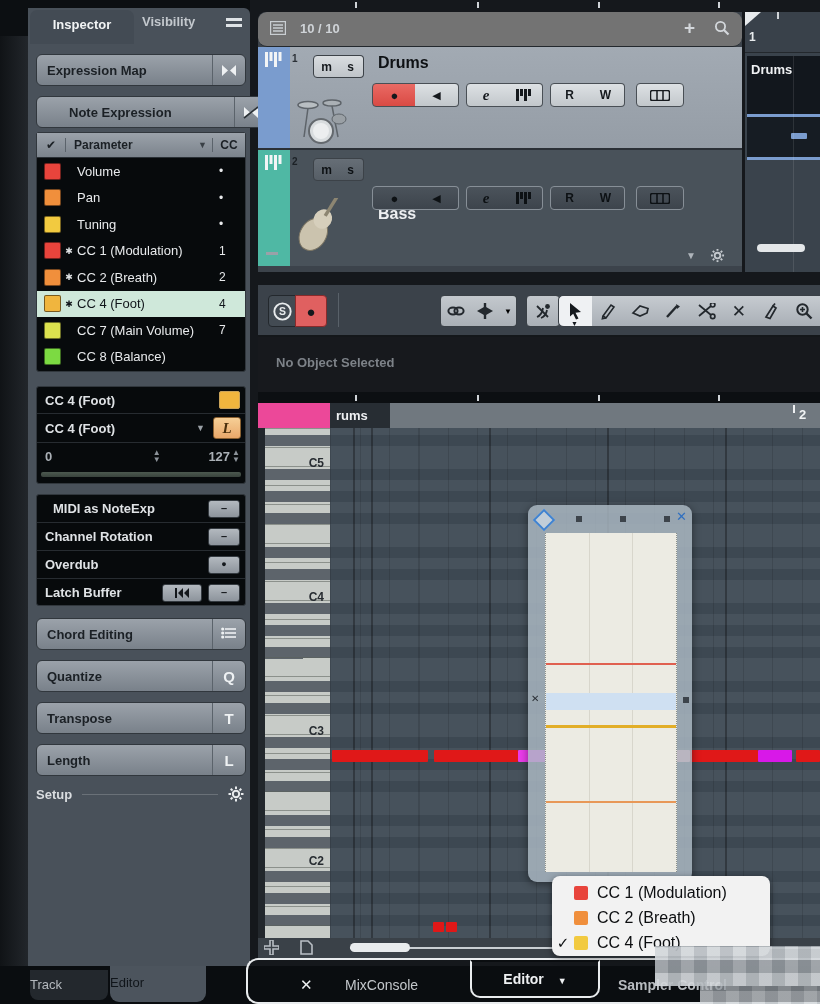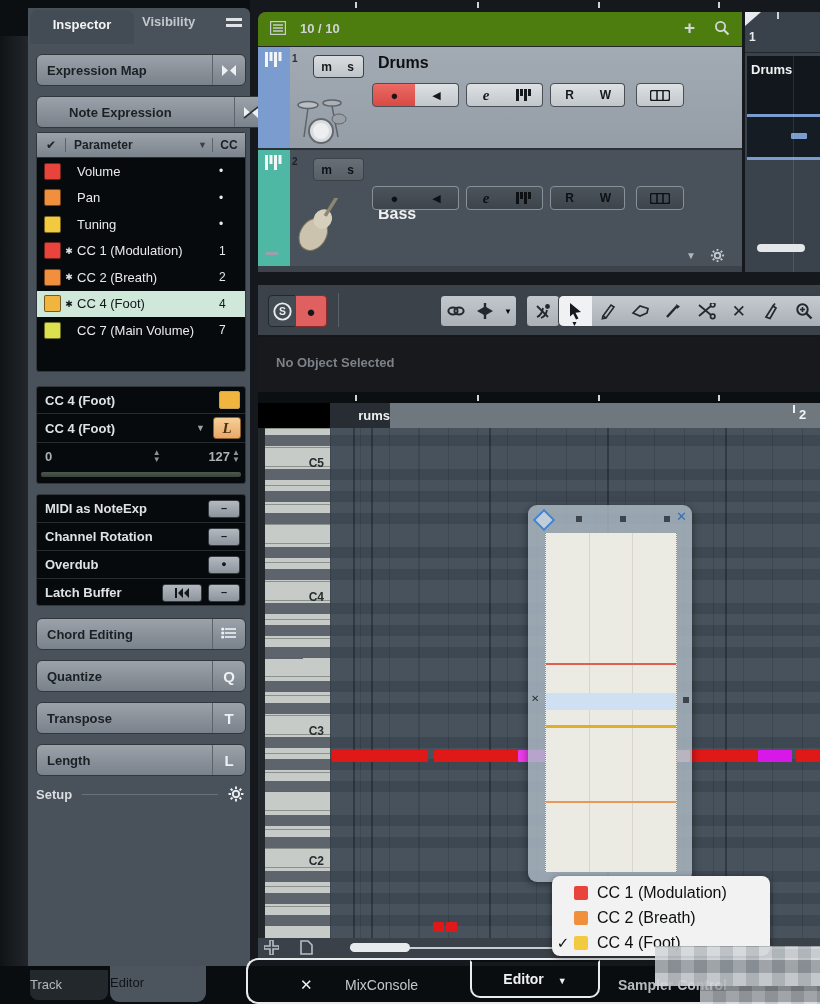--- a/index.html
+++ b/index.html
@@ -155,20 +155,26 @@
       <span class="star" style="color:#10151a;">✱</span>
       <span class="pname">CC 4  (Foot)</span>
       <span class="pcc">4</span>
     </div>
     <div class="prow">
       <span class="sw" style="background: rgb(220, 226, 78);"></span>
       <span class="star"></span>
       <span class="pname">CC 7  (Main Volume)</span>
       <span class="pcc">7</span>
     </div>
+    <div class="prow">
+      <span class="sw" style="background: rgb(124, 218, 66);"></span>
+      <span class="star"></span>
+      <span class="pname">CC 8  (Balance)</span>
+      <span class="pcc"></span>
+    </div>
   </div>
 
   <div class="abs blackbox" style="left:36px;top:386px;width:208px;height:96px;">
     <div class="vrow" style="height:26px;">
       <span style="padding-left:8px;flex:1;">CC 4  (Foot)</span>
       <span style="width: 19px; height: 16px; border-radius: 2px; border: 1px solid rgb(201, 163, 90); margin-right: 5px; background: rgb(240, 181, 62);"></span>
     </div>
     <div class="vrow" style="height:28px;">
       <span style="padding-left:8px;flex:1;">CC 4  (Foot)</span>
       <span style="color:#9aa0a6;font-size:9px;margin-right:8px;">▼</span>
@@ -178,21 +184,21 @@
       <span style="padding-left:8px;width:60px;">0</span>
       <span style="flex:1;text-align:center;color:#8c939a;font-size:8px;line-height:.9;">▲<br>▼</span>
       <span>127</span>
       <span style="color:#8c939a;font-size:8px;line-height:.9;margin:0 5px 0 2px;">▲<br>▼</span>
     </div>
     <div style="margin:3px 4px;height:5px;background:linear-gradient(#4c584f,#39433d);border-radius:2px;"></div>
   </div>
 
   <div class="abs blackbox" style="left:36px;top:494px;width:208px;height:110px;">
     <div class="vrow" style="height:27px;">
-      <span style="padding-left:8px;flex:1;">MIDI as NoteExp</span>
+      <span style="padding-left:16px;flex:1;">MIDI as NoteExp</span>
       <span class="minibtn" style="margin-right:5px;">–</span>
     </div>
     <div class="vrow" style="height:27px;">
       <span style="padding-left:8px;flex:1;">Channel Rotation</span>
       <span class="minibtn" style="margin-right:5px;">–</span>
     </div>
     <div class="vrow" style="height:27px;">
       <span style="padding-left:8px;flex:1;">Overdub</span>
       <span class="minibtn" style="margin-right:5px;font-size:9px;">●</span>
     </div>
@@ -253,21 +259,21 @@
             <line x1="11.5" y1="11.5" x2="13.3" y2="13.3"></line>
             <line x1="2.7" y1="13.3" x2="4.5" y2="11.5"></line>
             <line x1="11.5" y1="4.5" x2="13.3" y2="2.7"></line>
           </g>
         </svg>
     </span>
   </div>
 
   <div class="abs tracklist">
 
-    <div class="abs" style="left:0;top:0;width:484px;height:34px;background:#4d7c0f;border-bottom:1px solid #23282d;">
+    <div class="abs" style="left:0;top:0;width:484px;height:34px;background:#737373;border-bottom:1px solid #23282d;border-radius:9px;">
       <span class="abs" style="left:12px;top:9px;">
         <svg width="16" height="14" viewBox="0 0 16 14">
             <rect x="0.5" y="0.5" width="15" height="13" fill="none" stroke="#c9ced2" stroke-width="1.4"></rect>
             <line x1="3" y1="4" x2="13" y2="4" stroke="#c9ced2" stroke-width="1.4"></line>
             <line x1="3" y1="7" x2="13" y2="7" stroke="#c9ced2" stroke-width="1.4"></line>
             <line x1="3" y1="10" x2="13" y2="10" stroke="#c9ced2" stroke-width="1.4"></line>
           </svg>
       </span>
       <span class="abs" style="left:42px;top:9px;color:#cfd3d7;font-weight:bold;font-size:13px;">10 / 10</span>
       <span class="abs" style="left:426px;top:5px;color:#d3d7db;font-size:19px;font-weight:bold;">+</span>
@@ -531,21 +537,21 @@
       <span class="abs" style="left:18px;top:18px;color:#7d8288;font-weight:bold;font-size:13px;">No Object Selected</span>
     </div>
 
     <div class="abs" style="left:0;top:107px;width:562px;height:11px;background:#0c0f12;">
       <span class="abs" style="left:97px;top:3px;width:2px;height:6px;background:#cfd3d7;"></span>
       <span class="abs" style="left:219px;top:3px;width:2px;height:6px;background:#cfd3d7;"></span>
       <span class="abs" style="left:340px;top:3px;width:2px;height:6px;background:#cfd3d7;"></span>
       <span class="abs" style="left:460px;top:3px;width:2px;height:6px;background:#cfd3d7;"></span>
     </div>
 
-    <div class="abs" style="left:0;top:118px;width:562px;height:38px;background:#000000;text-align:right;">
+    <div class="abs" style="left:0;top:118px;width:562px;height:38px;background:#ec4899;">
       <div class="abs" style="left:72px;top:0;width:490px;height:25px;background:#70787f;"></div>
       <div class="abs" style="left:72px;top:0;width:60px;height:25px;background:#272d33;color:#eef0f2;font-weight:bold;font-size:13px;line-height:25px;padding-left:6px;box-sizing:border-box;">rums</div>
       <span class="abs" style="left:535px;top:2px;width:2px;height:8px;background:#eef0f2;"></span>
       <span class="abs" style="left:541px;top:4px;color:#f2f4f5;font-weight:bold;font-size:13px;">2</span>
     </div>
 
     <div class="abs" style="left:0;top:143px;width:7px;height:510px;background:#22272c;"></div>
     <div class="abs keybed" style="left:7px;top:143px;width:65px;height:510px;background-color:#c7cbc7;background-size:100% 134px,58% 134px;background-repeat:repeat;background-position:0 -4px;">
       <div class="abs keybed2" style="left:0;top:0;width:58%;height:100%;background:
         repeating-linear-gradient(180deg,

